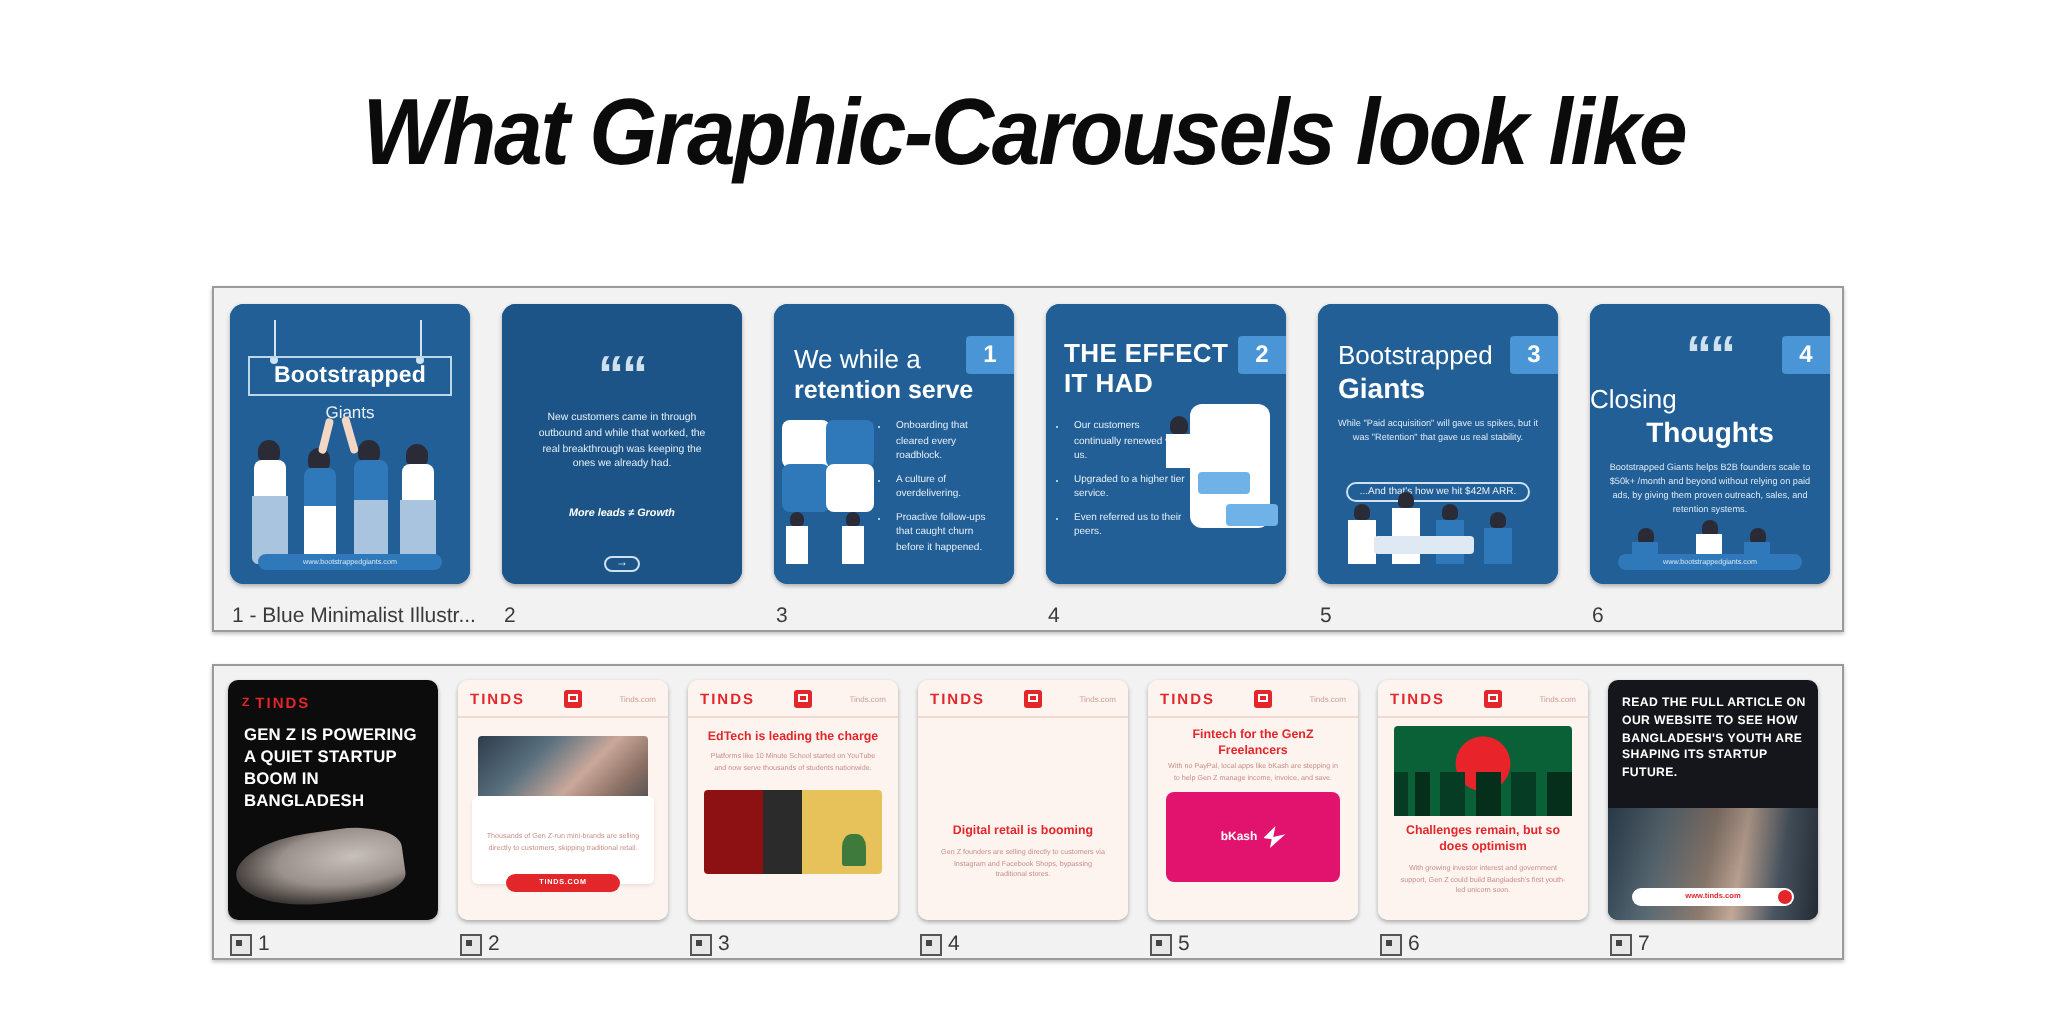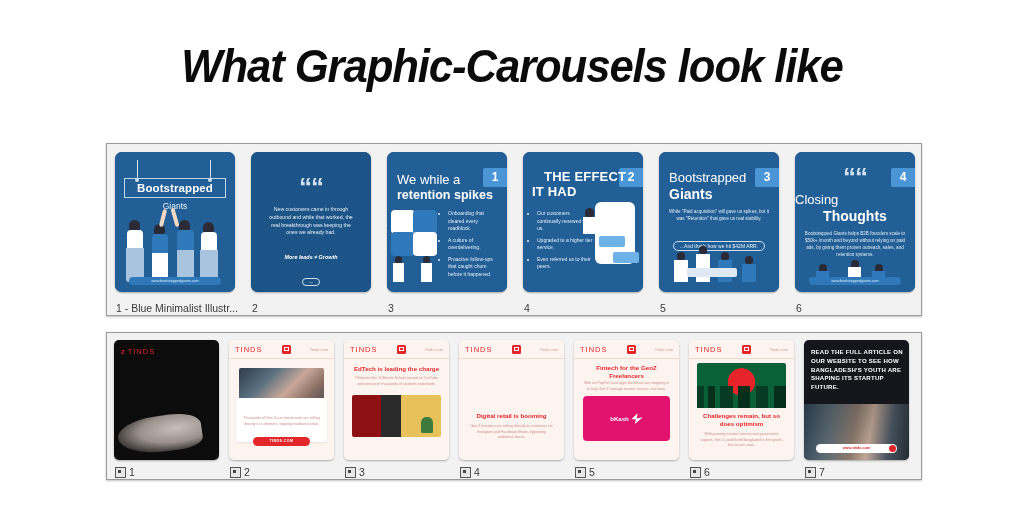--- a/index.html
+++ b/index.html
@@ -72,21 +72,21 @@
   .fig{position:absolute;}
   .skin{background:#f3d7c5;}
   .sh-w{background:#ffffff;}
   .sh-b{background:#2f79ba;}
   .pants{background:#a8c4de;}
   .hair{background:#2b2b38;border-radius:50% 50% 30% 30%;}
 
   
   .tb{position:absolute;inset:0;background:#fdf4f0;}
   .tb-head{position:absolute;left:0;right:0;top:0;height:19px;border-bottom:1px solid #f0d9d0;display:flex;align-items:center;padding:0 6px;box-sizing:border-box;justify-content:space-between;}
-  .tinds{color:#e3262a;font-weight:normal;font-size:7.5px;letter-spacing:1px;}
+  .tinds{color:#e3262a;font-weight:bold;font-size:7.5px;letter-spacing:1px;}
   .red-sq{width:9px;height:9px;background:#e3262a;border-radius:1.5px;position:relative;}
   .red-sq:after{content:"";position:absolute;left:2px;top:2.5px;width:5px;height:4px;border:1px solid #fff;box-sizing:border-box;}
   .site{color:#cf9c95;font-size:4px;}
   .tb-title{position:absolute;left:8px;right:8px;text-align:center;color:#e3262a;font-size:6.2px;font-weight:bold;line-height:1.35;}
   .tb-body{position:absolute;left:10px;right:10px;text-align:center;color:#c98f88;font-size:3.6px;line-height:1.55;}
   .tb-cta{position:absolute;left:24px;right:24px;height:9px;border-radius:5px;background:#e3262a;color:#fff;
           font-size:3.6px;font-weight:bold;text-align:center;line-height:9px;letter-spacing:.4px;}
 
   .black-slide{position:absolute;inset:0;background:#0c0c0c;}
   .bs-title{position:absolute;left:8px;top:22px;right:6px;color:#fff;font-weight:bold;font-size:8.4px;line-height:1.32;letter-spacing:.1px;}
@@ -172,21 +172,21 @@
           </div>
         </div>
         <div class="caption">2</div>
       </div>
 
       <div class="cell">
         <div class="thumb">
           <div class="blue-bg"></div>
           <div class="badge">1</div>
           <div class="h-lt" style="position:absolute;left:10px;top:20px;">We while a</div>
-          <div class="h-bd" style="position:absolute;left:10px;top:36px;">retention spikes</div>
+          <div class="h-bd" style="position:absolute;left:10px;top:36px;">retention serve</div>
           <div class="bullets" style="left:55px;top:58px;right:6px;">
             <ul>
               <li>Onboarding that cleared every roadblock.</li>
               <li>A culture of overdelivering.</li>
               <li>Proactive follow-ups that caught churn before it happened.</li>
             </ul>
           </div>
           <div>
             <div class="fig" style="left:4px;top:58px;width:24px;height:24px;background:#fff;border-radius:4px;"></div>
             <div class="fig" style="left:26px;top:58px;width:24px;height:24px;background:#2f79ba;border-radius:4px;"></div>
@@ -198,21 +198,21 @@
             <div class="fig sh-w" style="left:34px;top:111px;width:11px;height:19px;"></div>
           </div>
         </div>
         <div class="caption">3</div>
       </div>
 
       <div class="cell">
         <div class="thumb">
           <div class="blue-bg"></div>
           <div class="badge">2</div>
-          <div class="h-cap" style="position:absolute;left:21px;top:18px;">THE EFFECT</div>
+          <div class="h-cap" style="position:absolute;left:9px;top:18px;">THE EFFECT</div>
           <div class="h-cap" style="position:absolute;left:9px;top:33px;">IT HAD</div>
           <div class="bullets" style="left:8px;top:58px;width:62px;">
             <ul>
               <li>Our customers continually renewed with us.</li>
               <li>Upgraded to a higher tier service.</li>
               <li>Even referred us to their peers.</li>
             </ul>
           </div>
           <div>
             <div class="fig" style="left:72px;top:50px;width:40px;height:62px;background:#fff;border-radius:6px;"></div>
@@ -277,20 +277,21 @@
   <div class="strip strip-b">
     <div class="rail">
 
       <div class="cell">
         <div class="thumb">
           <div class="black-slide"></div>
           <div style="position:absolute;left:7px;top:7px;display:flex;align-items:center;gap:3px;">
             <span style="color:#e3262a;font-size:6px;font-weight:bold;">Z</span>
             <span class="tinds">TINDS</span>
           </div>
+          <div class="bs-title">GEN Z IS POWERING A QUIET STARTUP BOOM IN BANGLADESH</div>
           <div class="hand"></div>
         </div>
         <div class="caption">
           <span class="tr-icon"></span>
           <span>1</span>
         </div>
       </div>
 
       <div class="cell">
         <div class="thumb">

